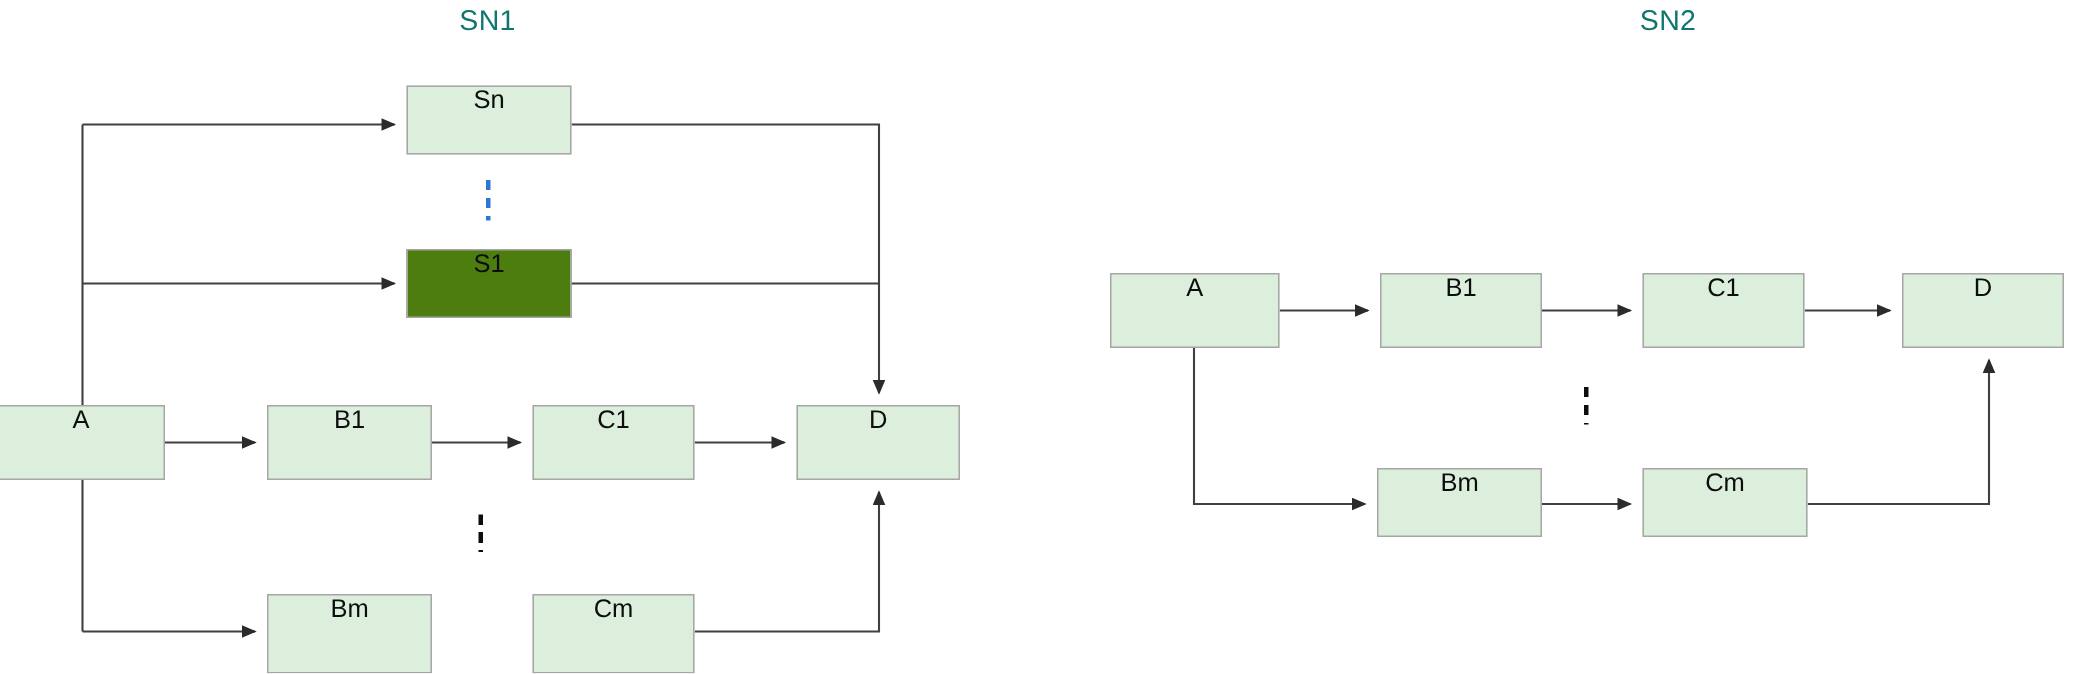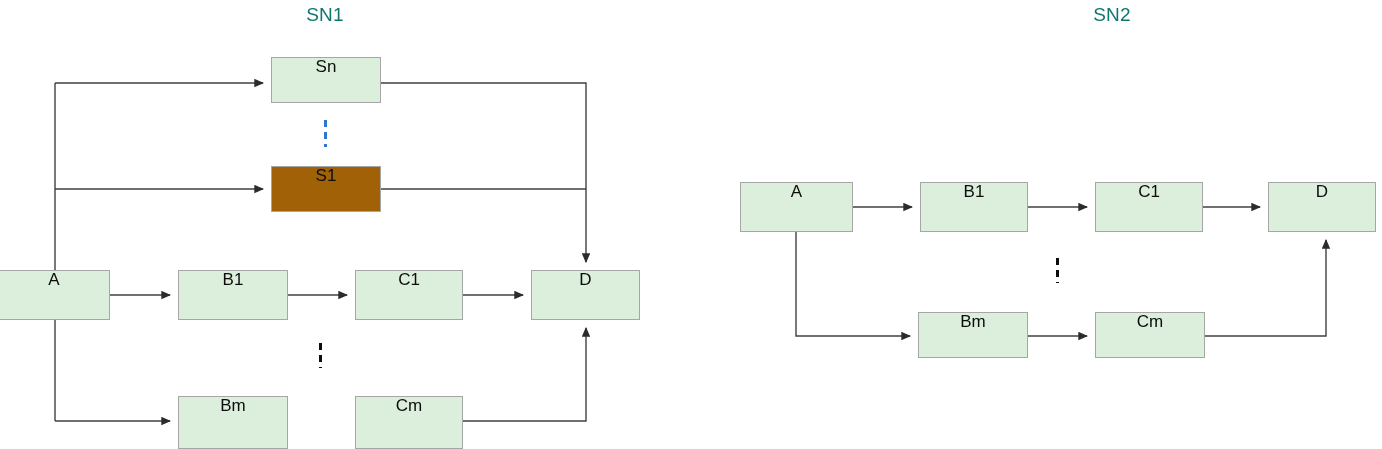--- a/index.html
+++ b/index.html
@@ -77,21 +77,21 @@
         <path d="M 796 232 L 796 336 L 910 336" fill="none" stroke="#404040" stroke-width="1.4" marker-end="url(#arrowhead)"></path>
         <path d="M 1028 336 L 1087 336" fill="none" stroke="#404040" stroke-width="1.4" marker-end="url(#arrowhead)"></path>
         <path d="M 1205 336 L 1326 336 L 1326 240" fill="none" stroke="#404040" stroke-width="1.4" marker-end="url(#arrowhead)"></path>
       </g>
   </svg>
 
   <div id="node-layer">
       <div class="node" style="left: 271px; top: 57px; width: 110px; height: 46px; background: rgb(220, 238, 220); border-color: rgb(166, 166, 166); color: rgb(13, 13, 13);">
         <span>Sn</span>
       </div>
-      <div class="node" style="left: 271px; top: 166px; width: 110px; height: 46px; background: #a16207; border-color: rgb(166, 166, 166); color: rgb(13, 13, 13);">
+      <div class="node" style="left: 271px; top: 166px; width: 110px; height: 46px; background: #4d7c0f; border-color: rgb(166, 166, 166); color: rgb(13, 13, 13);">
         <span>S1</span>
       </div>
       <div class="node" style="left: -2px; top: 270px; width: 112px; height: 50px; background: rgb(220, 238, 220); border-color: rgb(166, 166, 166); color: rgb(13, 13, 13);">
         <span>A</span>
       </div>
       <div class="node" style="left: 178px; top: 270px; width: 110px; height: 50px; background: rgb(220, 238, 220); border-color: rgb(166, 166, 166); color: rgb(13, 13, 13);">
         <span>B1</span>
       </div>
       <div class="node" style="left: 355px; top: 270px; width: 108px; height: 50px; background: rgb(220, 238, 220); border-color: rgb(166, 166, 166); color: rgb(13, 13, 13);">
         <span>C1</span>

